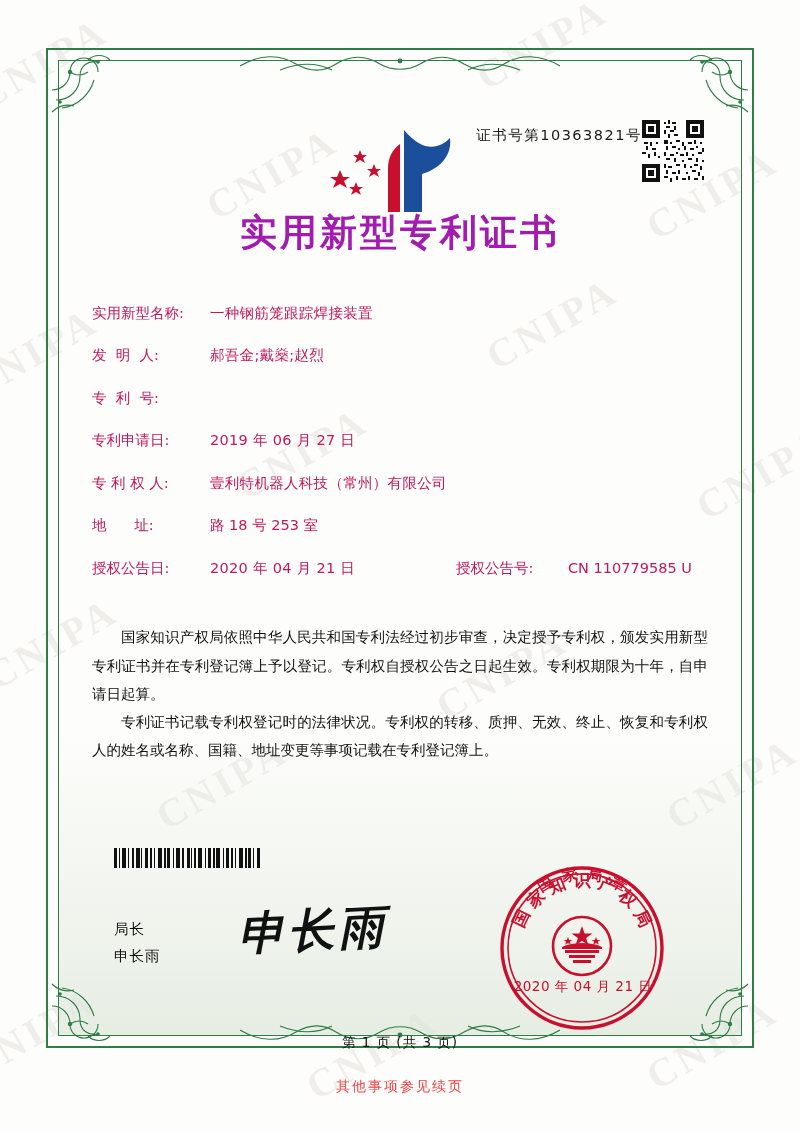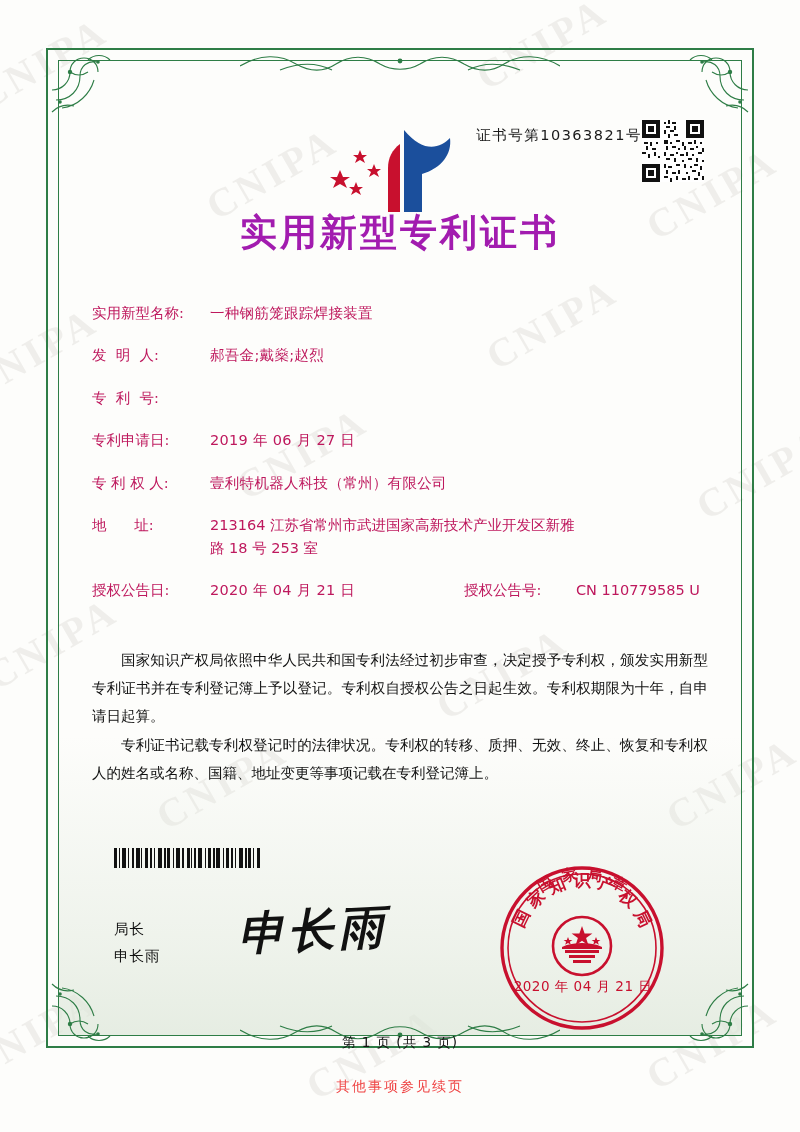--- a/index.html
+++ b/index.html
@@ -141,21 +141,21 @@
     flex: 1;
     letter-spacing: 0.3px;
   }
   .f-value-2 {
     display: block;
     margin-left: 0;
   }
   .field.pair .f-value { flex: 0 0 240px; }
   .f-label2 {
     flex: 0 0 112px;
-    margin-left: 14px;
+    margin-left: 6px;
   }
   .f-value2 { flex: 1; }
 
   .para {
     margin-top: 44px;
     font-family: "DejaVu Sans", sans-serif;
     font-size: 14.5px;
     color: #111;
     line-height: 1.95;
     text-align: justify;
@@ -469,21 +469,20 @@
         <div class="f-label">专利申请日:</div>
         <div class="f-value">2019 年 06 月 27 日</div>
       </div>
       <div class="field">
         <div class="f-label">专 利 权 人:</div>
         <div class="f-value">壹利特机器人科技（常州）有限公司</div>
       </div>
       <div class="field">
         <div class="f-label">地      址:</div>
         <div style="flex:1">
-          <span>213164 江苏省常州市武进国家高新技术产业开发区新雅</span>
           <span class="f-value-2">路 18 号 253 室</span>
         </div>
       </div>
       <div class="field pair">
         <div class="f-label">授权公告日:</div>
         <div class="f-value">2020 年 04 月 21 日</div>
         <div class="f-label2">授权公告号:</div>
         <div class="f-value2">CN 110779585 U</div>
       </div>
     </div>

